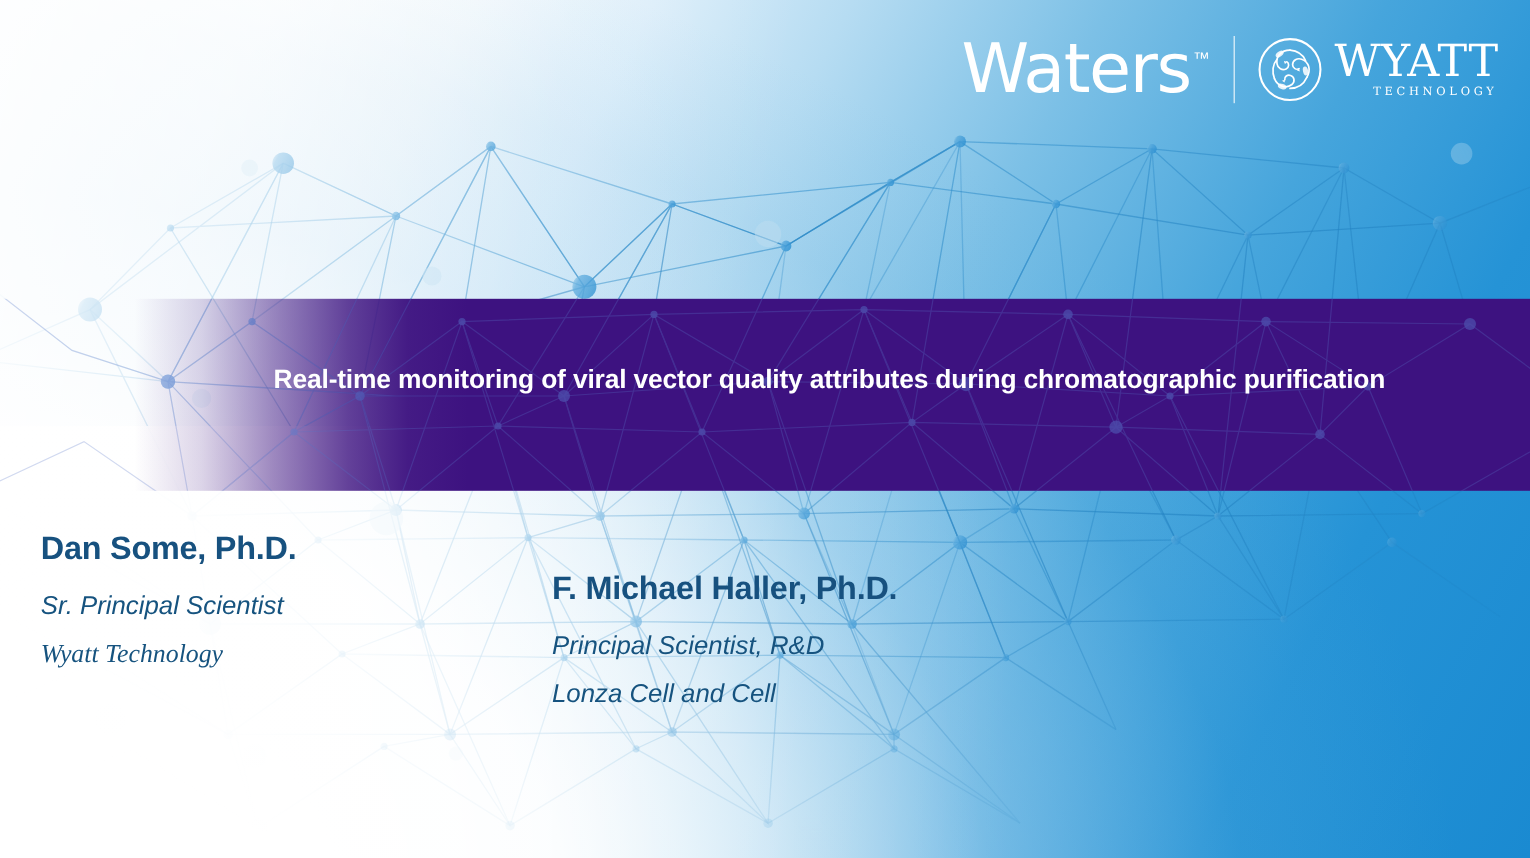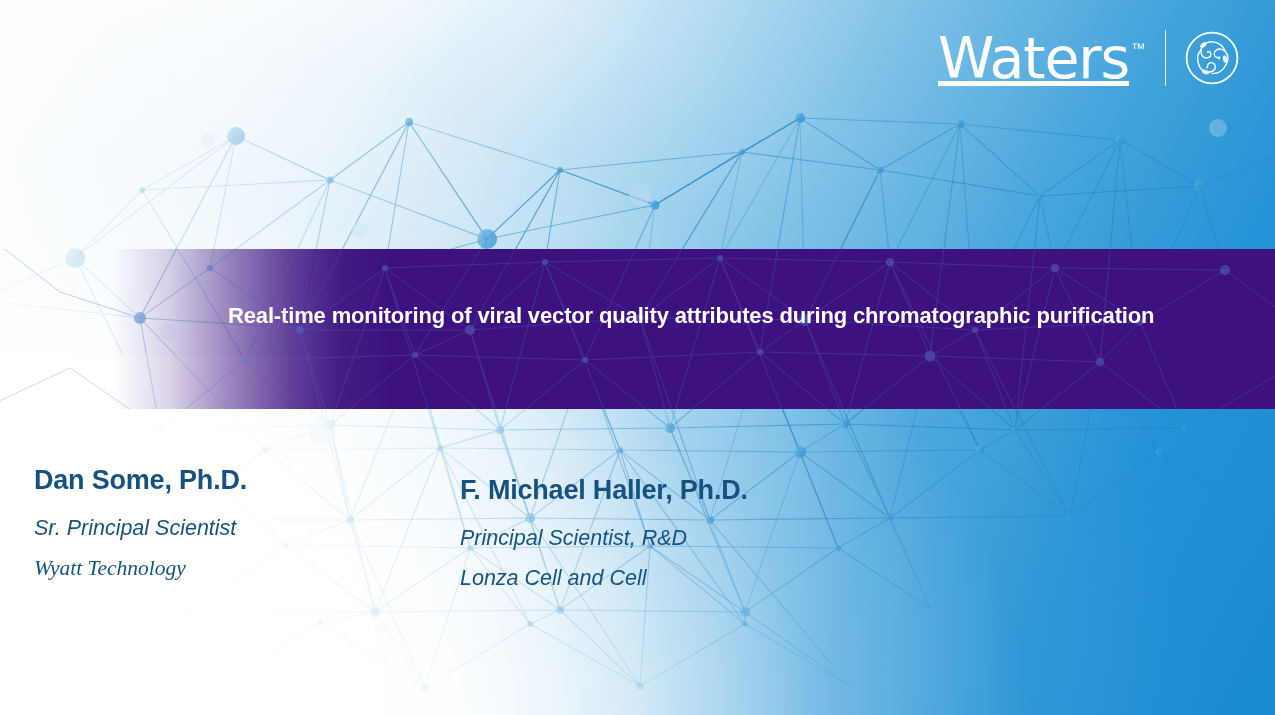--- a/index.html
+++ b/index.html
@@ -76,21 +76,20 @@
     display:flex; align-items:center;
     height:62px;
   }
   .waters-word {
     color:#ffffff;
     font-size:57px;
     font-weight:normal;
     letter-spacing:-1.2px;
     line-height:1;
     font-family:"DejaVu Sans", sans-serif;
-    text-decoration:underline;
   }
   .waters-tm {
     color:#ffffff;
     font-size:14px;
     line-height:1;
     align-self:flex-start;
     margin-top:14px;
     margin-left:2px;
     letter-spacing:0px;
   }
@@ -130,21 +129,21 @@
     letter-spacing:-0.2px;
     white-space:nowrap;
   }
   .speaker-line {
     color:#16537f;
     font-style:italic;
     font-size:21.5px;
     line-height:1.1;
     white-space:nowrap;
   }
-  #speaker-0 { left:34px; top:443px;margin-top:23px; }
+  #speaker-0 { left:34px; top:443px; }
   #speaker-0 .r1 { margin-top:21px; }
   #speaker-0 .r2 { margin-top:17px;font-family:Liberation Serif, serif; }
   #speaker-1 { left:428px; top:476px;margin-left:32px; }
   #speaker-1 .r1 { margin-top:21px; }
   #speaker-1 .r2 { margin-top:17px; }
 </style>
 </head>
 <body>
 
 <div id="slide">
@@ -370,20 +369,24 @@
             <path d="M64 48.5 l1.2 4.6 l-4.9 -2.1 z"></path>
             <path d="M42 65.5 l-4.4 1.6 l4.1 2.9 z"></path>
           </g>
           <g fill="#ffffff" opacity="0.85">
             <ellipse cx="34" cy="26" rx="7" ry="4" transform="rotate(-38 34 26)"></ellipse>
             <ellipse cx="74" cy="52" rx="7" ry="4" transform="rotate(78 74 52)"></ellipse>
             <ellipse cx="38" cy="76" rx="7" ry="4" transform="rotate(20 38 76)"></ellipse>
           </g>
         </svg>
       </div>
+      <div class="wyatt-text">
+        <div class="wyatt-name">WYATT</div>
+        <div class="wyatt-sub">TECHNOLOGY</div>
+      </div>
     </div>
   </div>
 
   <div class="speaker" id="speaker-0">
     <div class="speaker-name">Dan Some, Ph.D.</div>
     <div class="speaker-line r1">Sr. Principal Scientist</div>
     <div class="speaker-line r2">Wyatt Technology</div>
   </div>
 
   <div class="speaker" id="speaker-1">

